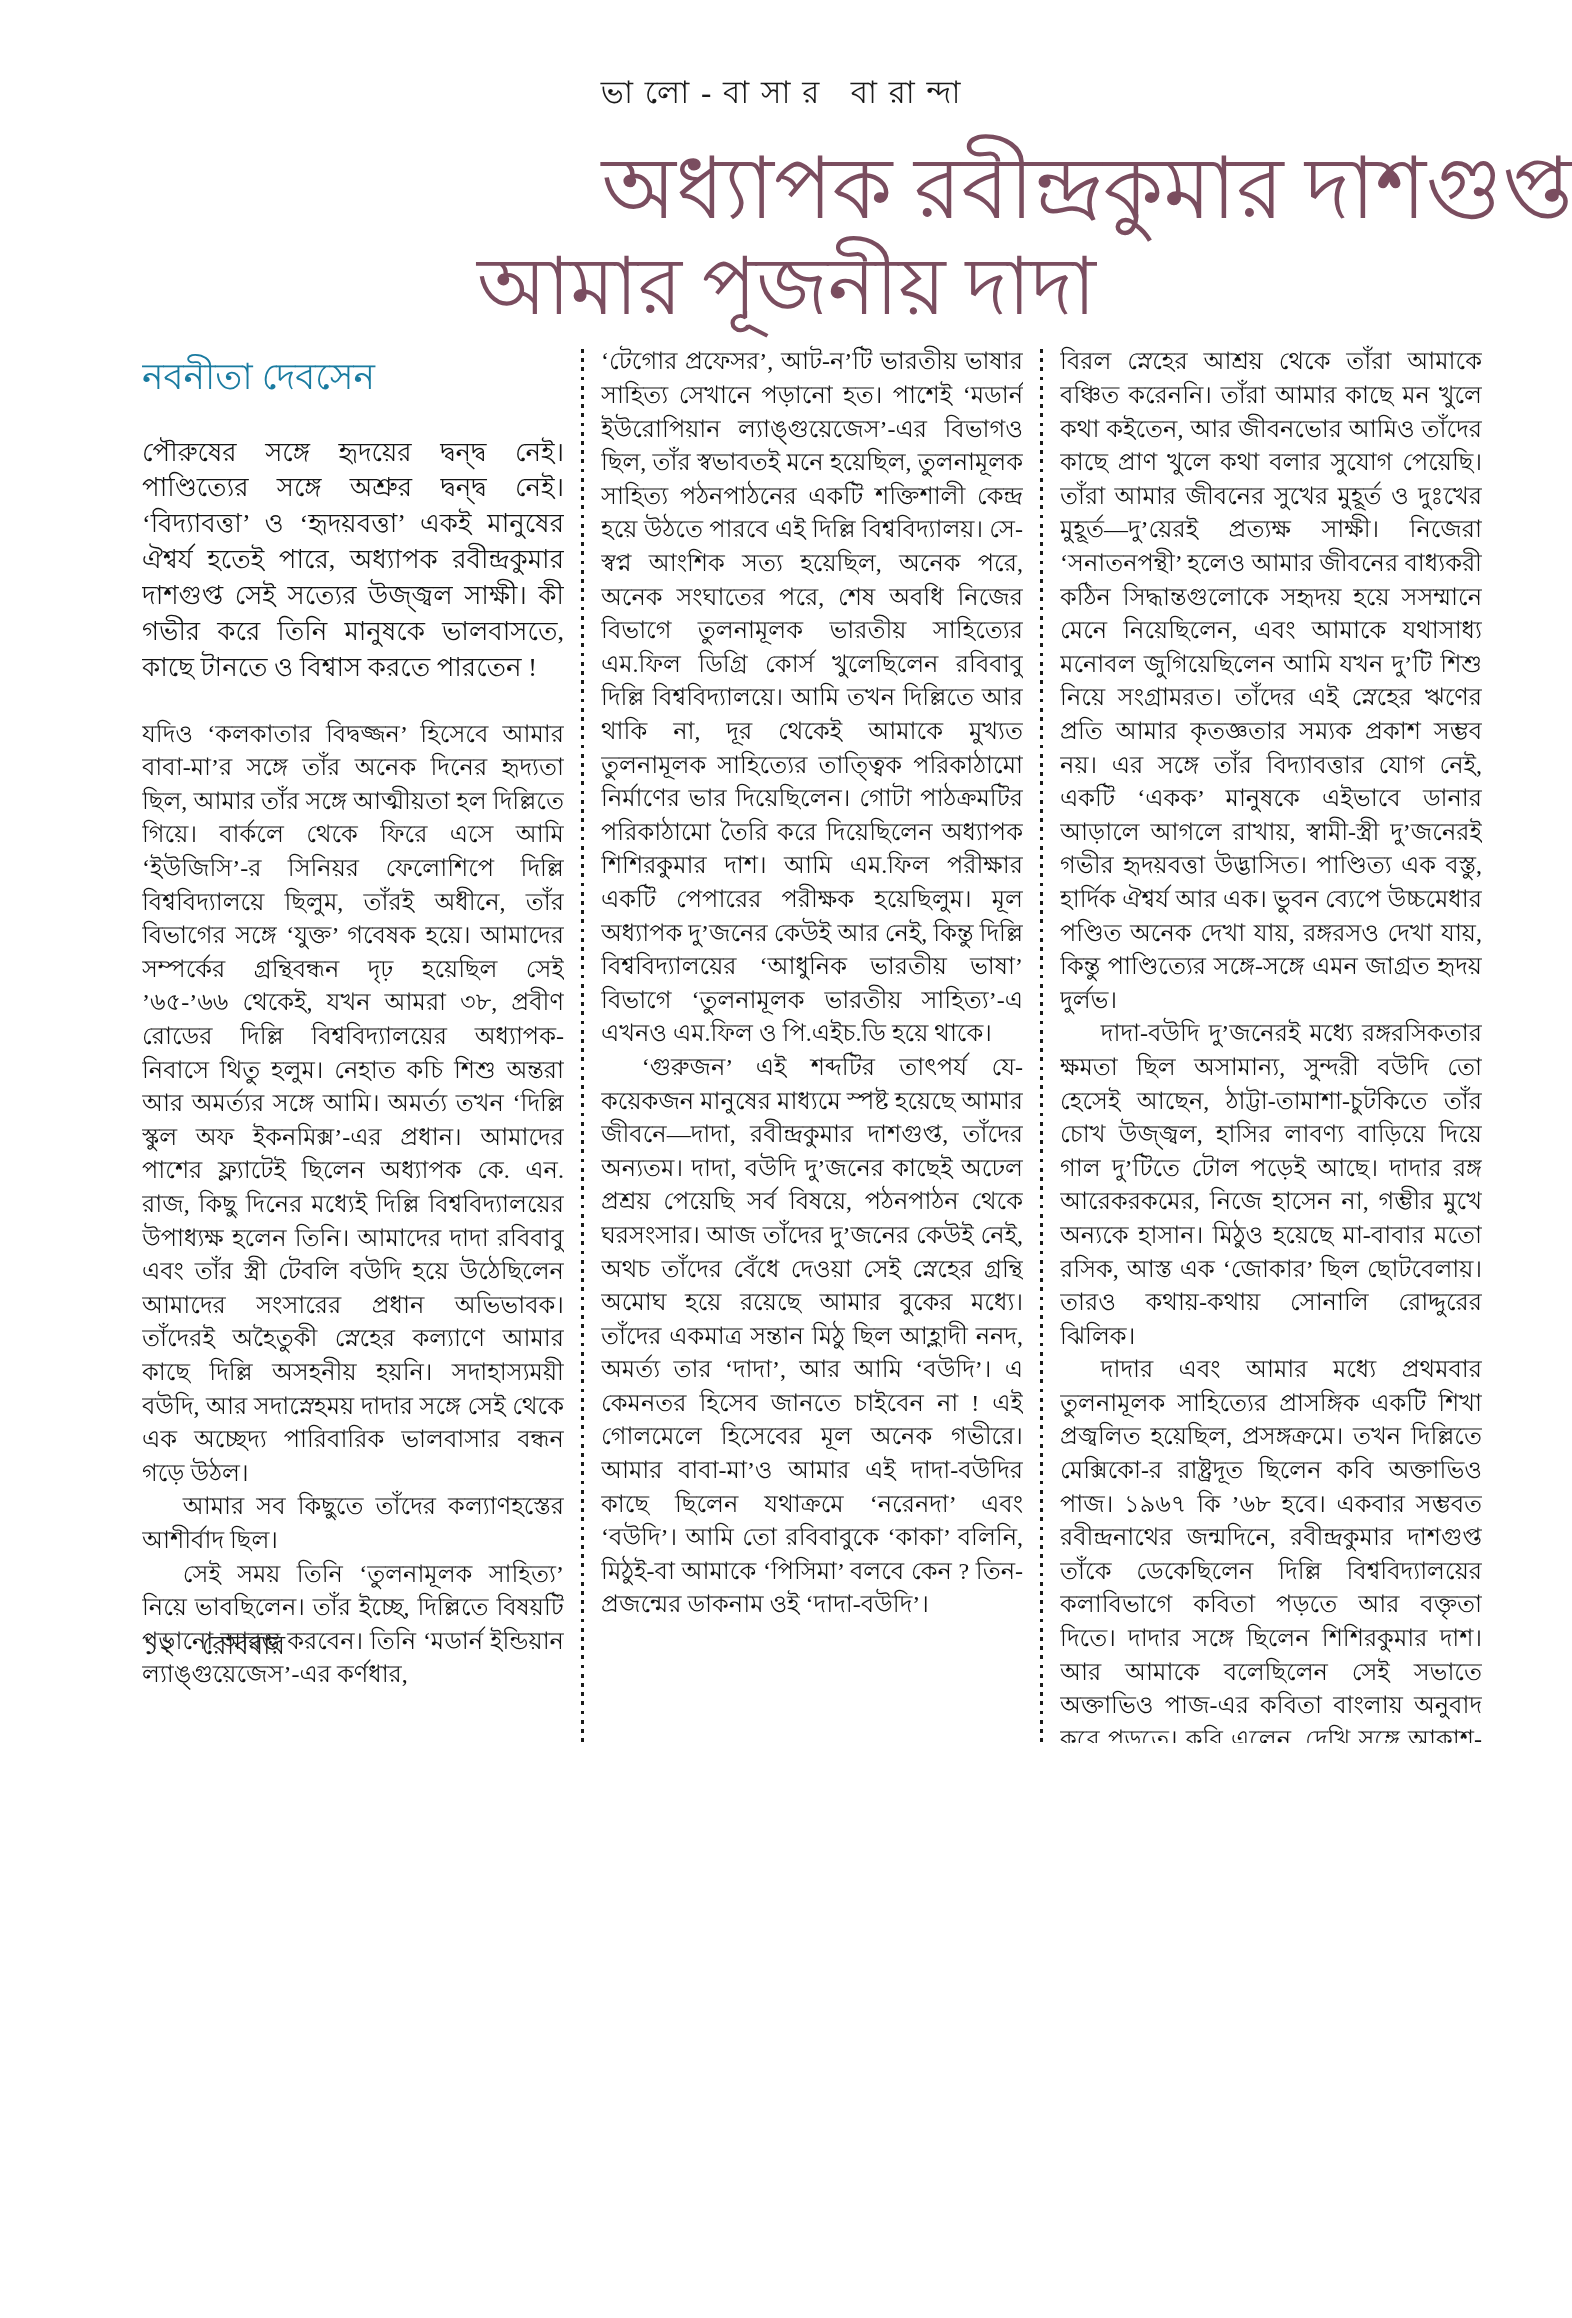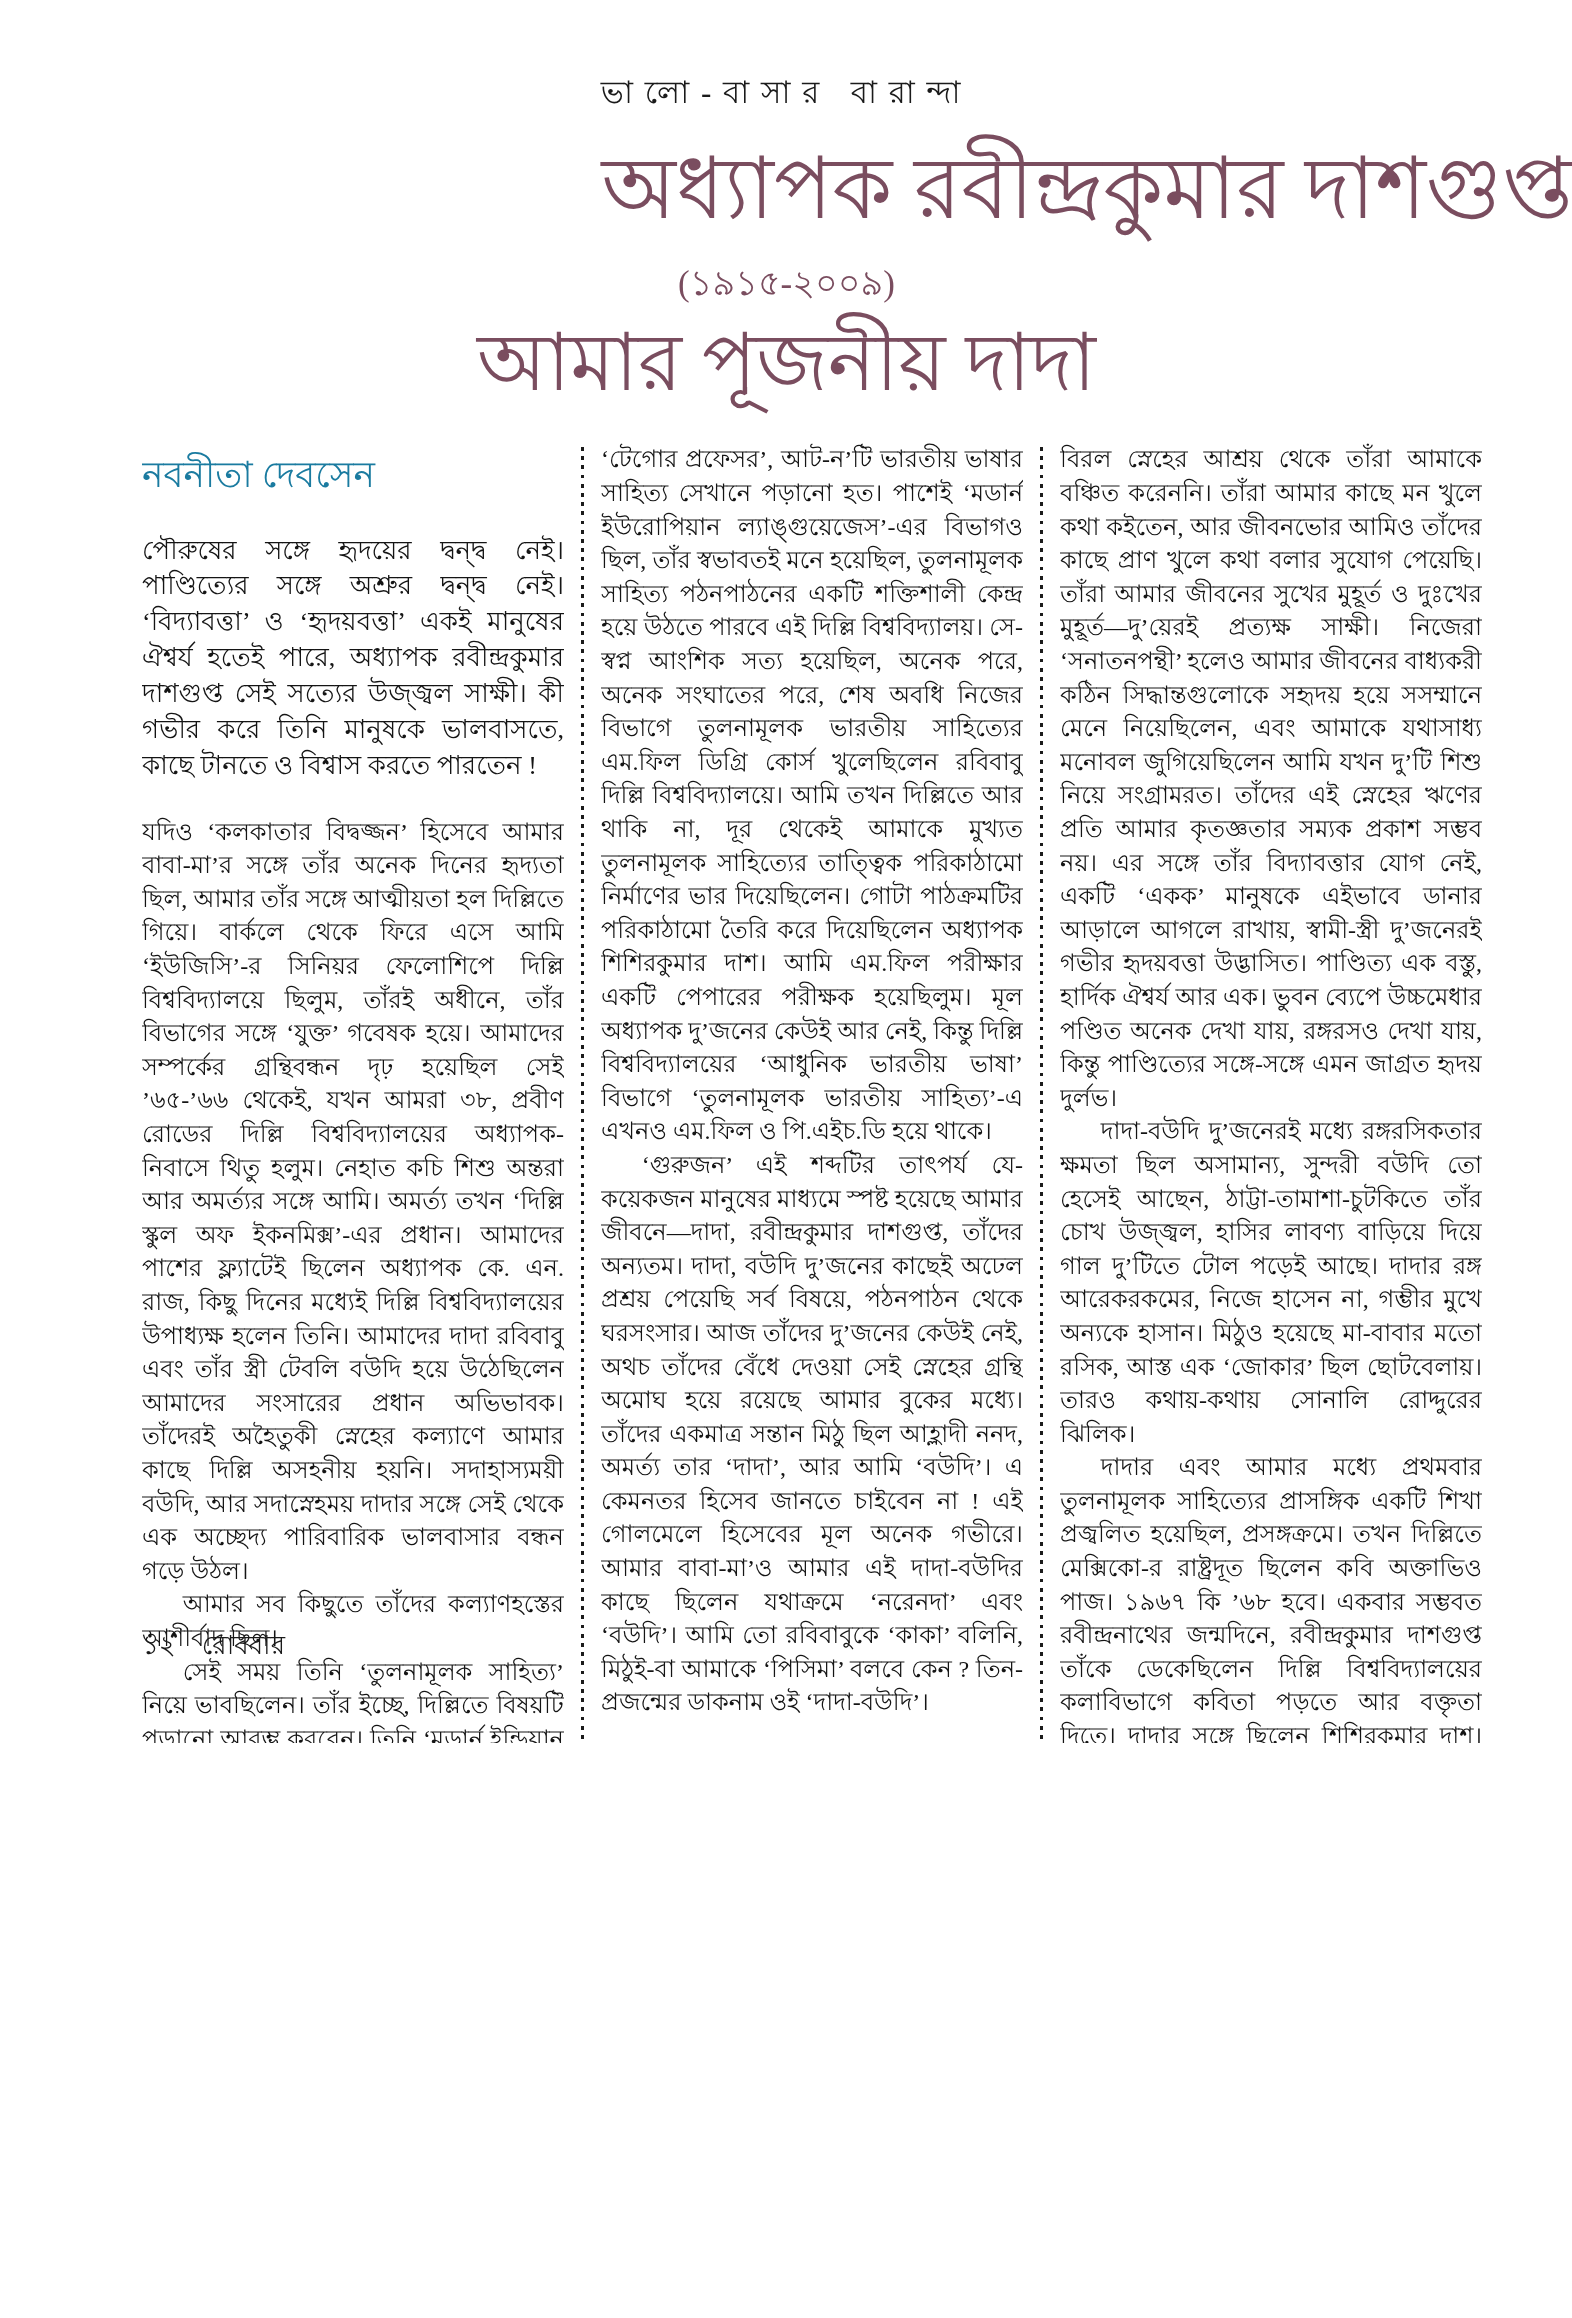--- a/index.html
+++ b/index.html
@@ -38,21 +38,21 @@
     font-size: 80px;
     line-height: 1.1;
     font-weight: normal;
     color: #7a4d5f;
     margin: 4.6px 0 0 0;
   }
   
   .columns {
     display: flex;
     align-items: stretch;
-    margin: 36px 91px 0 142px;
+    margin: 14px 91px 0 142px;
     height: 1659px;
     overflow: hidden;
   }
   .col {
     flex: 1 1 0;
     overflow: hidden;
     text-align: justify;
   }
   .divider {
     width: 3.1px;
@@ -89,21 +89,20 @@
   .page-footer .folio { margin-right: 26px; }
 </style>
 </head>
 <body>
 
 <div class="page">
 
   <header class="masthead">
     <div class="kicker">ভালো-বাসার বারান্দা</div>
     <h1 class="title">অধ্যাপক রবীন্দ্রকুমার দাশগুপ্ত</h1>
-    <div class="dates">(১৯১৫-২০০৯)</div>
     <h2 class="subtitle">আমার পূজনীয় দাদা</h2>
   </header>
 
   <main class="columns">
 
     <section class="col">
       <div class="author">নবনীতা দেবসেন</div>
       <p class="lead">পৌরুষের সঙ্গে হৃদয়ের দ্বন্দ্ব নেই। পাণ্ডিত্যের সঙ্গে অশ্রুর দ্বন্দ্ব নেই। ‘বিদ্যাবত্তা’ ও ‘হৃদয়বত্তা’ একই মানুষের ঐশ্বর্য হতেই পারে, অধ্যাপক রবীন্দ্রকুমার দাশগুপ্ত সেই সত্যের উজ্জ্বল সাক্ষী। কী গভীর করে তিনি মানুষকে ভালবাসতে, কাছে টানতে ও বিশ্বাস করতে পারতেন !</p>
       <div class="body-text">
           <p>যদিও ‘কলকাতার বিদ্বজ্জন’ হিসেবে আমার বাবা-মা’র সঙ্গে তাঁর অনেক দিনের হৃদ্যতা ছিল, আমার তাঁর সঙ্গে আত্মীয়তা হল দিল্লিতে গিয়ে। বার্কলে থেকে ফিরে এসে আমি ‘ইউজিসি’-র সিনিয়র ফেলোশিপে দিল্লি বিশ্ববিদ্যালয়ে ছিলুম, তাঁরই অধীনে, তাঁর বিভাগের সঙ্গে ‘যুক্ত’ গবেষক হয়ে। আমাদের সম্পর্কের গ্রন্থিবন্ধন দৃঢ় হয়েছিল সেই ’৬৫-’৬৬ থেকেই, যখন আমরা ৩৮, প্রবীণ রোডের দিল্লি বিশ্ববিদ্যালয়ের অধ্যাপক-নিবাসে থিতু হলুম। নেহাত কচি শিশু অন্তরা আর অমর্ত্যর সঙ্গে আমি। অমর্ত্য তখন ‘দিল্লি স্কুল অফ ইকনমিক্স’-এর প্রধান। আমাদের পাশের ফ্ল্যাটেই ছিলেন অধ্যাপক কে. এন. রাজ, কিছু দিনের মধ্যেই দিল্লি বিশ্ববিদ্যালয়ের উপাধ্যক্ষ হলেন তিনি। আমাদের দাদা রবিবাবু এবং তাঁর স্ত্রী টেবলি বউদি হয়ে উঠেছিলেন আমাদের সংসারের প্রধান অভিভাবক। তাঁদেরই অহৈতুকী স্নেহের কল্যাণে আমার কাছে দিল্লি অসহনীয় হয়নি। সদাহাস্যময়ী বউদি, আর সদাস্নেহময় দাদার সঙ্গে সেই থেকে এক অচ্ছেদ্য পারিবারিক ভালবাসার বন্ধন গড়ে উঠল।</p>

